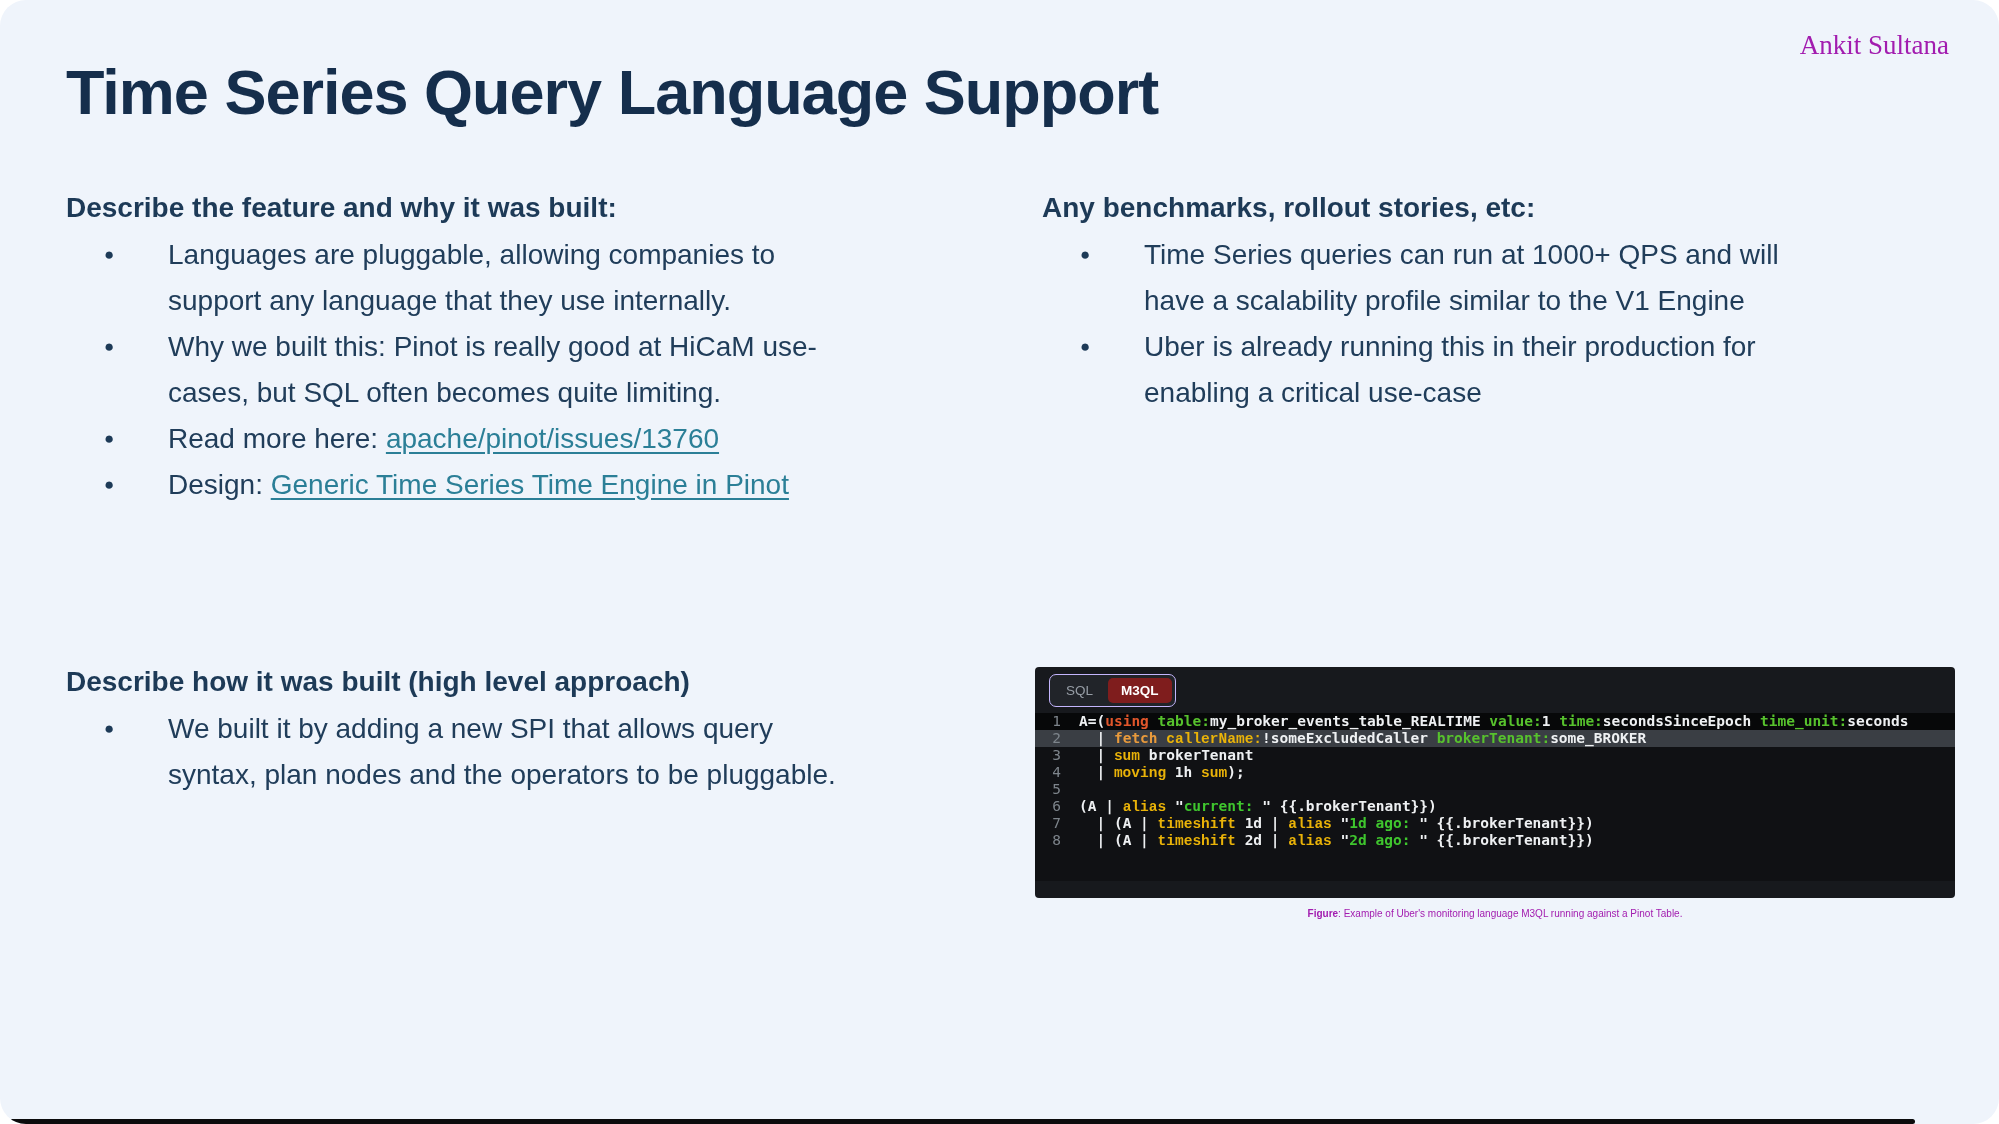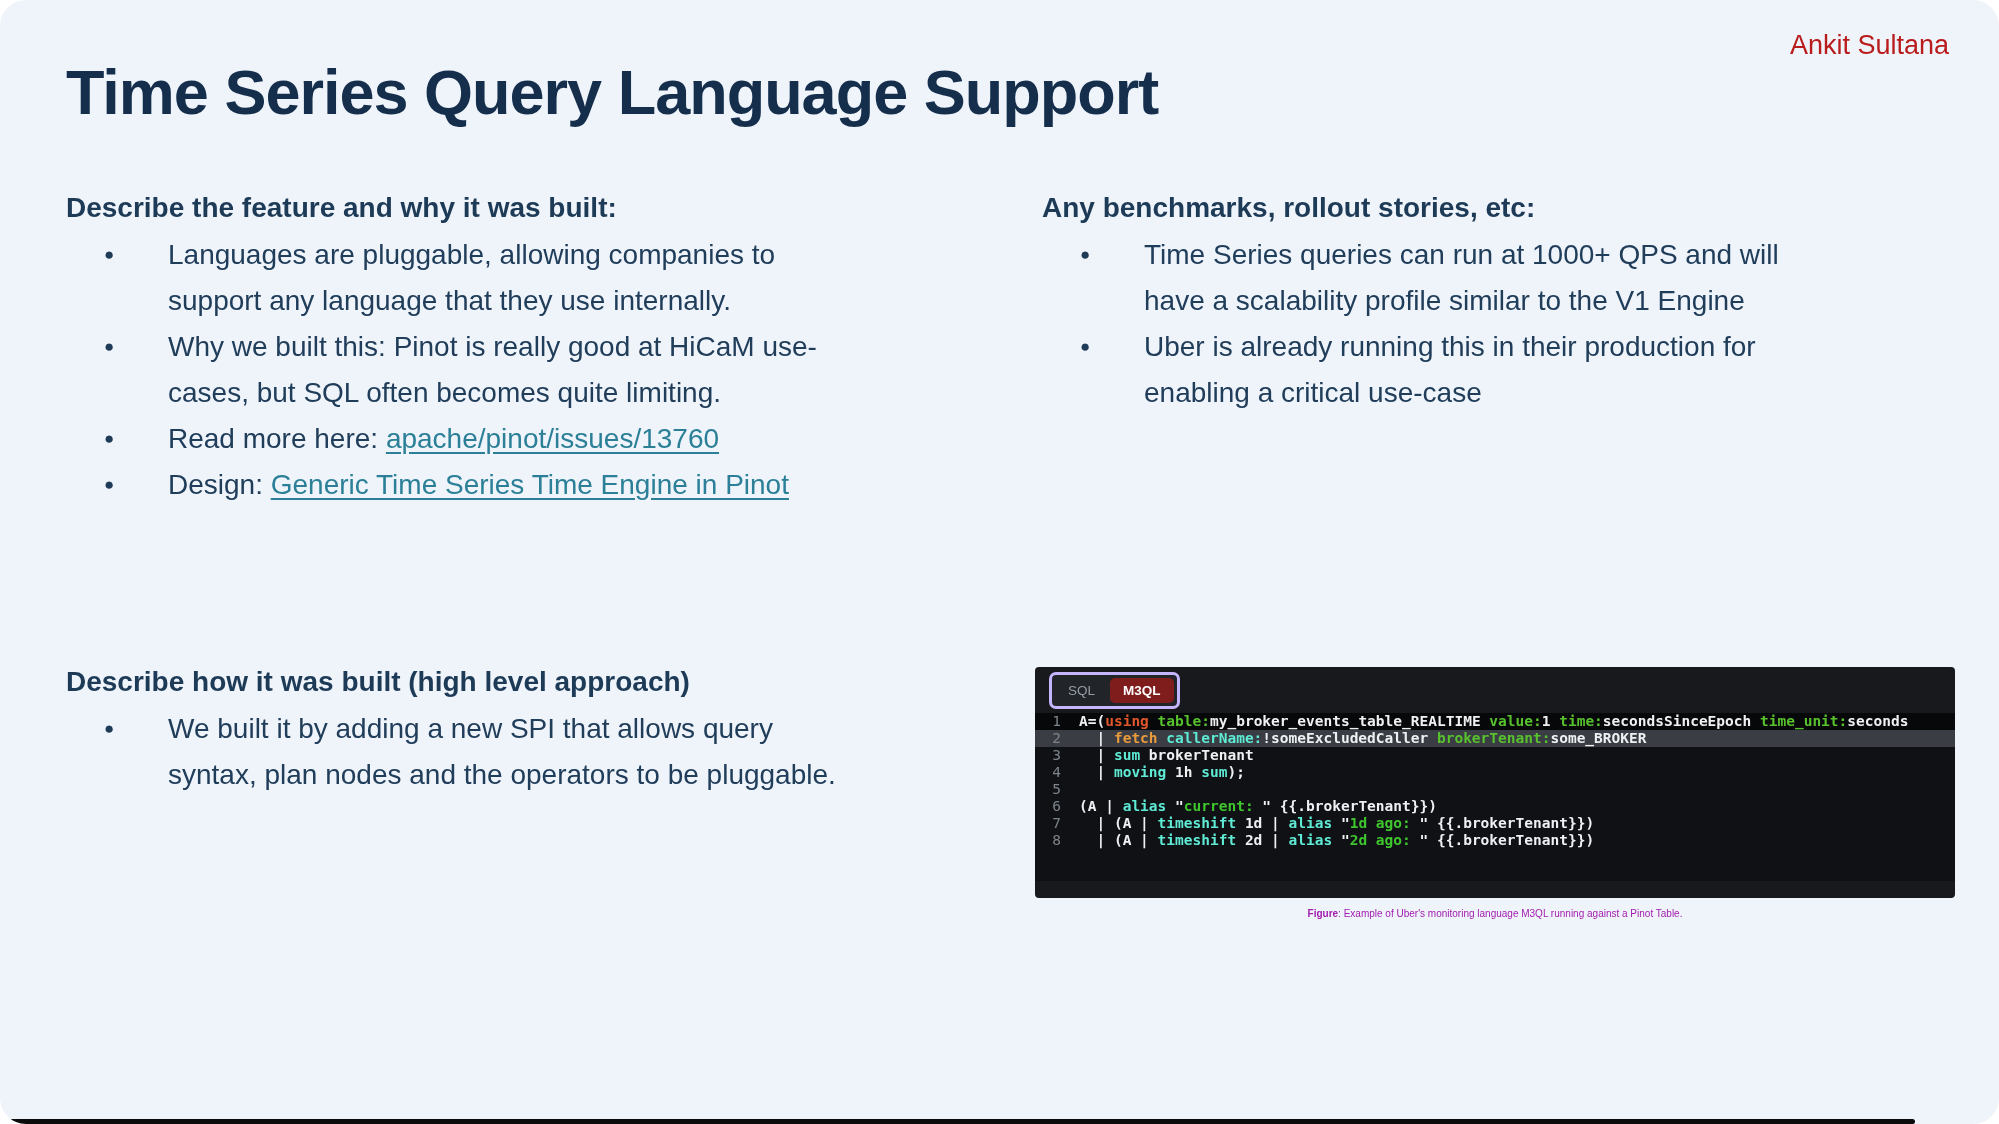--- a/index.html
+++ b/index.html
@@ -4,21 +4,21 @@
 <style>
   * { margin:0; padding:0; box-sizing:border-box; }
   html,body { width:1999px; height:1124px; background:#ffffff; font-family:"Liberation Sans", sans-serif; }
   .slide {
     position:relative; width:1999px; height:1124px;
     background:#eff4fb; border-radius:26px; overflow:hidden;
     color:#203d5a;
   }
   .author {
     position:absolute; top:30px; right:50px;
-    font-size:27px; color:#b91c1c;
+    font-size:27px; color:#a21caf;font-family:Liberation Serif, serif;
   }
   .title {
     position:absolute; top:56px; left:66px;
     font-size:63px; font-weight:700; letter-spacing:-1px; color:#152e4c;
   }
   .section { position:absolute; width:920px; }
   .sec-feature   { top:188px; left:66px; }
   .sec-how       { top:662px; left:66px; }
   .sec-bench     { top:188px; left:1042px; }
   .section h2 { font-size:28px; font-weight:700; color:#1d3a57; line-height:40px; }
@@ -36,21 +36,21 @@
   a.inline-link { color:#2b7f97; text-decoration:underline; text-underline-offset:4px; cursor:pointer; }
 
   
   .code-panel {
     position:absolute; top:667px; left:1035px; width:920px; height:231px;
     background:#17191d; border-radius:4px; overflow:hidden;
   }
   .tabbar { height:46px; display:flex; align-items:center; padding-left:14px; }
   .tabs-group {
     display:flex; align-items:center; gap:2px;
-    background:#212429; border:3px solid #c4b5fd; border-radius:7px; padding:3px;
+    background:#212429; border:1px solid #c4b5fd; border-radius:7px; padding:3px;
   }
   .tab {
     font-size:13.5px; padding:5px 13px; border-radius:5px; color:#969da5;
     cursor:pointer; font-weight:400;
   }
   .tab.active { background:#7f1d1d; color:#ffffff; font-weight:700; }
   .code-area {
     background:#101114; padding-bottom:32px;
     font-family:"DejaVu Sans Mono","Liberation Mono",monospace;
     font-size:14.5px; font-weight:700;
@@ -59,21 +59,21 @@
   .code-row.row-dark { background:#070809; }
   .code-row.row-hl   { background:#3a3e44; }
   .gutter {
     flex:0 0 44px; text-align:right; padding-right:18px;
     color:#7d848b; font-weight:400; user-select:none;
   }
   .code-text { white-space:pre; color:#eef0f2; }
   .tok-p    { color:#eef0f2; }
   .tok-kw1  { color:#e0562b; }
   .tok-kw2  { color:#e89a3c; }
-  .tok-attr { color:#5eead4; }
+  .tok-attr { color:#eab308;font-family:Liberation Mono, monospace; }
   .tok-lbl  { color:#57c22d; }
   .tok-str  { color:#3fc62e; }
 
   .fig-caption {
     position:absolute; top:908px; left:1035px; width:920px;
     text-align:center; font-size:10px; color:#a21caf;
   }
   .fig-caption b { font-weight:700; }
 
   .bottom-bar {

